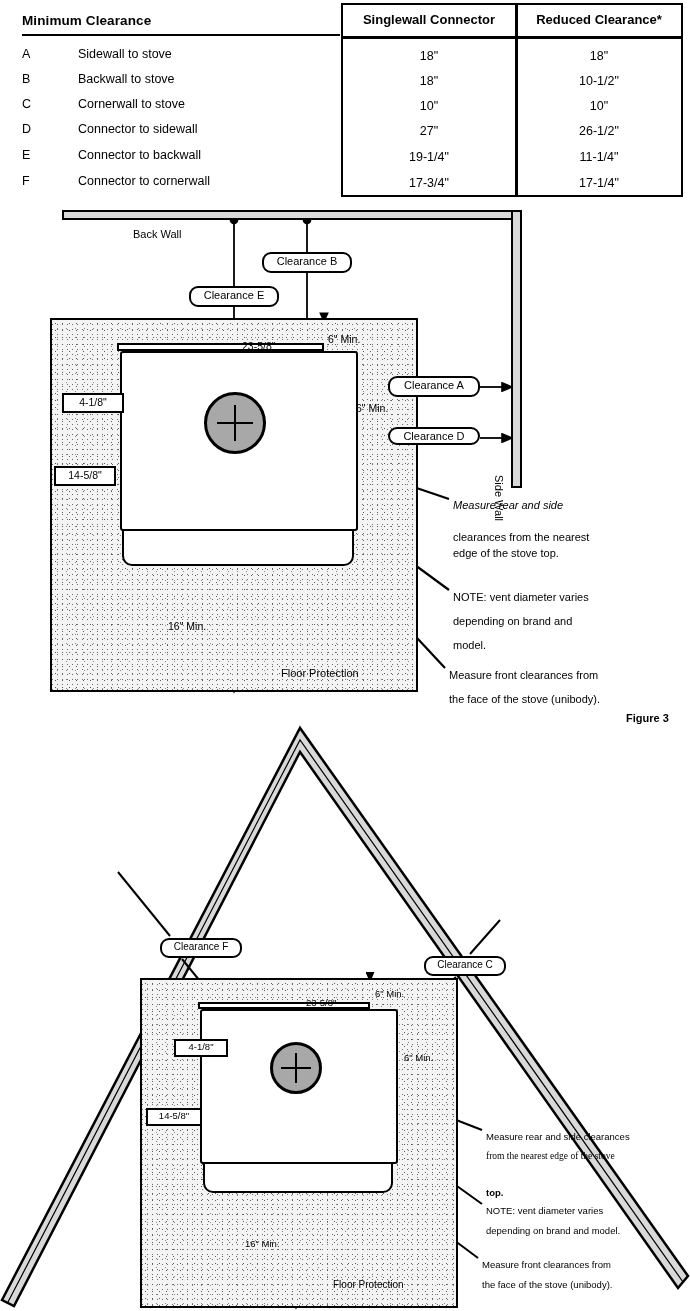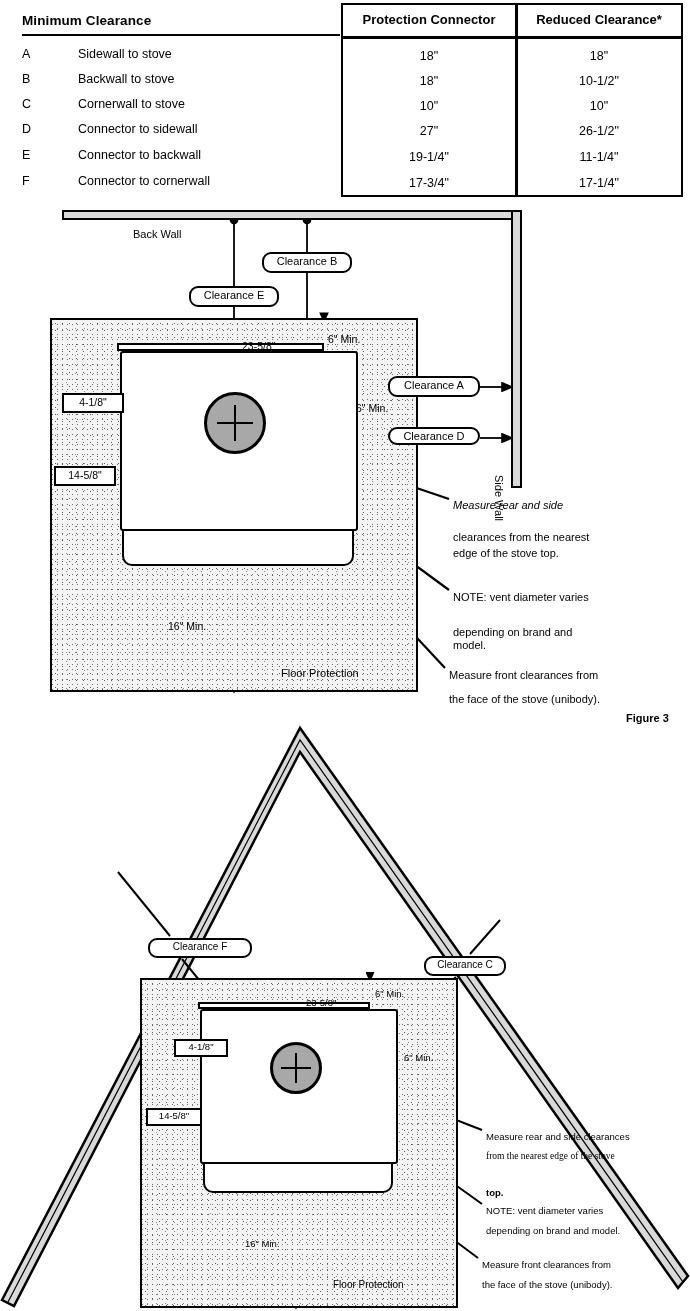--- a/index.html
+++ b/index.html
@@ -222,21 +222,21 @@
     <div class="tbl-desc" style="top:72px">Backwall to stove</div>
     <div class="tbl-desc" style="top:97px">Cornerwall to stove</div>
     <div class="tbl-desc" style="top:122px">Connector to sidewall</div>
     <div class="tbl-desc" style="top:148px">Connector to backwall</div>
     <div class="tbl-desc" style="top:174px">Connector to cornerwall</div>
 
     <div id="tbl-box">
       <div id="tbl-box-divider"></div>
       <div id="tbl-head-rule"></div>
 
-      <div class="tbl-colhead" style="left:0px;   width:172px;">Protection Connector</div>
+      <div class="tbl-colhead" style="left:0px;   width:172px;">Singlewall Connector</div>
       <div class="tbl-colhead" style="left:174px; width:164px;">Reduced Clearance*</div>
 
       <div class="tbl-val" style="left:0; width:172px; top:44px">18"</div>
       <div class="tbl-val" style="left:0; width:172px; top:69px">18"</div>
       <div class="tbl-val" style="left:0; width:172px; top:94px">10"</div>
       <div class="tbl-val" style="left:0; width:172px; top:119px">27"</div>
       <div class="tbl-val" style="left:0; width:172px; top:145px">19-1/4"</div>
       <div class="tbl-val" style="left:0; width:172px; top:171px">17-3/4"</div>
 
       <div class="tbl-val" style="left:174px; width:164px; top:44px">18"</div>
@@ -280,21 +280,21 @@
     <div class="dimlabel" style="left:54px; top:266px; width:62px; height:20px;">14-5/8"</div>
     <div class="plaintext" style="left:242px; top:140px;">23-5/8"</div>
     <div class="plaintext" style="left:328px; top:133px;">6" Min.</div>
     <div class="plaintext" style="left:356px; top:202px;">6" Min.</div>
     <div class="plaintext" style="left:168px; top:420px;">16" Min.</div>
 
     <div class="note" style="left:453px; top:296px;font-style:italic;">Measure rear and side</div>
     <div class="note" style="left:453px; top:328px;">clearances from the nearest</div>
     <div class="note" style="left:453px; top:344px;">edge of the stove top.</div>
     <div class="note" style="left:453px; top:388px;">NOTE: vent diameter varies</div>
-    <div class="note" style="left:453px; top:423px;">depending on brand and</div>
+    <div class="note" style="left:453px; top:412px;">depending on brand and</div>
     <div class="note" style="left:453px; top:436px;">model.</div>
     <div class="note" style="left:449px; top:466px;">Measure front clearances from</div>
     <div class="note" style="left:449px; top:490px;">the face of the stove (unibody).</div>
 
     <div class="figlabel" style="left:626px; top:512px;">Figure 3</div>
 
     <svg class="overlay" width="690" height="530" viewBox="0 0 690 530">
       <defs>
         <marker id="ah" markerWidth="9" markerHeight="8" refX="8" refY="4" orient="auto">
           <path d="M0,0 L9,4 L0,8 z" fill="#000"></path>
@@ -370,21 +370,21 @@
 
     <div class="stove-shadow" style="left:203px; top:443px; width:190px; height:10px;"></div>
     <div class="stove-front" style="left:203px; top:441px; width:190px; height:32px;"></div>
 
     <div class="stove-top" style="left:200px; top:289px; width:198px; height:155px;"></div>
 
     <div class="vent" style="left:270px; top:322px; width:52px; height:52px;"></div>
     <div class="vent-cross-h" style="left:281px; top:347px; width:30px; height:2px;"></div>
     <div class="vent-cross-v" style="left:295px; top:333px; width:2px; height:30px;"></div>
 
-    <div class="callout" style="left:148px; top:218px; width:104px; height:20px; font-size:10px; line-height:14px;">Clearance F</div>
+    <div class="callout" style="left:160px; top:218px; width:82px; height:20px; font-size:10px; line-height:14px;">Clearance F</div>
     <div class="callout" style="left:424px; top:236px; width:82px; height:20px; font-size:10px; line-height:14px;">Clearance C</div>
 
     <div class="dimlabel" style="left:174px; top:319px; width:54px; height:18px; font-size:9.5px; line-height:12px;">4-1/8"</div>
     <div class="dimlabel" style="left:146px; top:388px; width:56px; height:18px; font-size:9.5px; line-height:12px;">14-5/8"</div>
     <div class="plaintext" style="left:306px; top:277px; font-size:9.5px;">23-5/8"</div>
     <div class="plaintext" style="left:375px; top:268px; font-size:9.5px;">6" Min.</div>
     <div class="plaintext" style="left:404px; top:332px; font-size:9.5px;">6" Min.</div>
     <div class="plaintext" style="left:245px; top:518px; font-size:9.5px;">16" Min.</div>
 
     <div class="note2" style="left:486px; top:408px;">Measure rear and side clearances</div>

